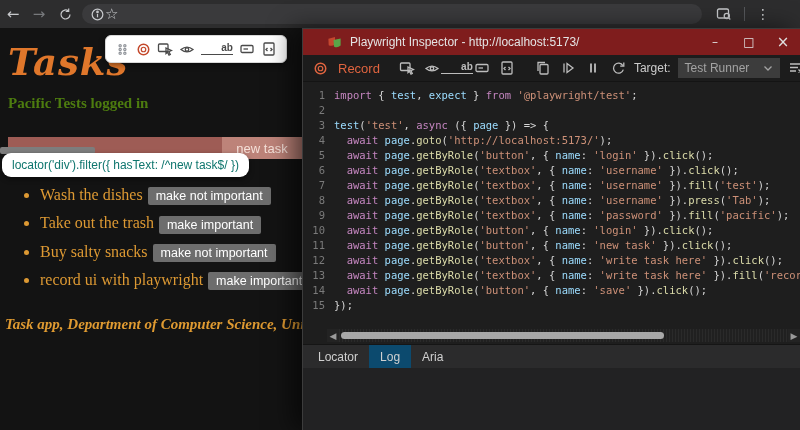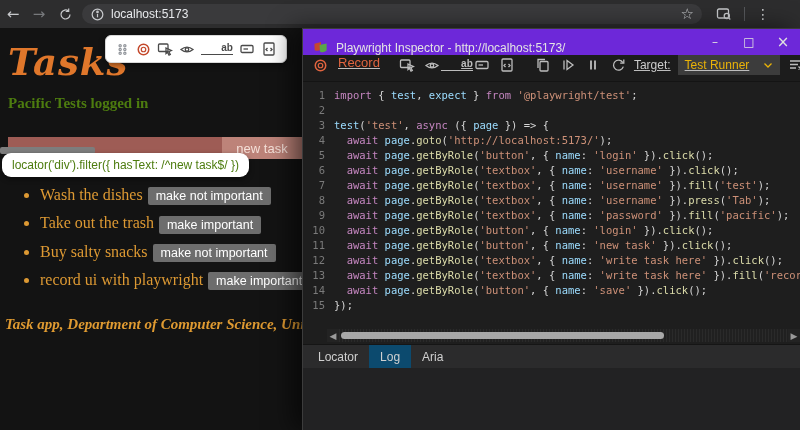--- a/index.html
+++ b/index.html
@@ -33,52 +33,52 @@
               display:flex; align-items:center; justify-content:space-around; padding:0 6px; color:#4a4a4a; }
   #pw-float .rec { color:#c4492c; }
   .ab-glyph { font:bold 10px "Liberation Sans", sans-serif; border-bottom:1.4px solid currentColor;
               line-height:10px; padding-bottom:1px;padding-left:20px; }
   #el-highlight { position:absolute; left:8px; top:109px; right:0; height:22px; background:#9e5c55;
                   display:flex;justify-content:flex-end; }
   #el-highlight .chip { width:80px; height:22px; background:#bd8379; color:#f5e0d8;
                         font-size:13px; display:flex; align-items:center; justify-content:center; }
   #gray-strip { position:absolute; left:0; top:119px; width:95px; height:7px; background:#7d7d7d;
                 border-radius:2px; }
-  #loc-tooltip { position:absolute; left:2px; top:125px; background:#ffffff; color:#4d7c0f;
+  #loc-tooltip { position:absolute; left:2px; top:125px; background:#ffffff; color:#0f766e;
                  border-radius:9px; padding:5px 10px; font-size:12px; white-space:nowrap;
                  box-shadow:0 2px 5px rgba(0,0,0,.5); }
   #task-list { position:absolute; left:0; top:150px; padding:8px 0 0 40px; list-style:disc; }
   #task-list li { color:#dd9933; font:16px "Liberation Serif", serif; margin-bottom:9px;
                   white-space:nowrap; }
   #task-list li::marker { color:#dd9933; }
   .task-btn { display:inline-block; background:#6d6d6d; color:#fff; border:none; border-radius:2px;
               font:12.5px "Liberation Sans", sans-serif; padding:2px 8px; margin-left:1px;
               vertical-align:middle; }
   #page-footer { position:absolute; left:5px; top:288px; font:italic bold 15px "Liberation Serif", serif;
                  color:#df9a31; white-space:nowrap; }
 
   
   #inspector { position:absolute; left:302px; top:28px; width:498px; height:402px;
                background:#1e1e1e; border-left:1px solid #3c3c3c; border-top:1px solid #3c3c3c;
                box-shadow:-10px 0 22px rgba(0,0,0,.55); }
-  #ins-titlebar { height:26px; background:#6d28d9; display:flex; align-items:flex-end; padding-left:10px; }
+  #ins-titlebar { height:26px; background:#7f1d1d; display:flex; align-items:center; padding-left:24px; }
   #ins-titlebar .title { color:#e4e4e4; font-size:12px; margin-left:8px; flex:1; white-space:nowrap;
                          overflow:hidden; }
   .winbtn { width:34px; height:26px; display:flex; align-items:center; justify-content:center;
             color:#e0e0e0; font-family:"DejaVu Sans", sans-serif; font-size:12px; }
   .winbtn.close { font-size:15px; }
-  #ins-toolbar { height:27px; background:#1c1c1c; display:flex; align-items:flex-start; padding:0 8px;
-                 gap:7px; border-bottom:1px solid #141414; color:#bdbdbd;text-decoration:underline; }
+  #ins-toolbar { height:27px; background:#1c1c1c; display:flex; align-items:center; padding:0 8px;
+                 gap:7px; border-bottom:1px solid #141414; color:#bdbdbd; }
   #ins-toolbar .tb { display:flex; align-items:center; justify-content:center; min-width:18px; height:20px; }
   #rec-label { color:#e0643f; font-size:13px; margin-left:2px; }
   .v-divider { width:1px; height:14px; background:#4a4a4a; margin:0 2px; }
   #target-group { margin-left:auto; display:flex; align-items:center; gap:7px; }
   #target-label { color:#cccccc; font-size:12px; }
   #target-select { background:#3c3c3c; height:20px; min-width:102px; display:flex; align-items:center;
-                   padding:0 7px; color:#eab308; font-size:12px; gap:8px; }
+                   padding:0 7px; color:#a3a3a3; font-size:12px; gap:8px; }
   #target-select .val { flex:1; }
 
   #code-area { position:absolute; left:0; top:53px; width:498px; height:247px; background:#1e1e1e;
                overflow:hidden; padding-top:6px; }
   .code-line { display:flex; height:15px; line-height:15px; white-space:pre;
                font-family:"DejaVu Sans Mono", monospace; font-size:10.5px; }
   .code-line .ln { width:22px; text-align:right; margin-right:9px; color:#7a7a7a; flex:none; }
   .tok-k { color:#C586C0; } .tok-v { color:#9CDCFE; } .tok-f { color:#DCDCAA; }
   .tok-s { color:#CE9178; } .tok-p { color:#D6D6D6; }
 
@@ -189,21 +189,20 @@
         <svg class="ic" width="15" height="15">
           <use href="#i-reload"></use>
         </svg>
       </span>
     <div id="addr">
       <span class="icwrap" style="color:#c7c9cc">
           <svg class="ic" width="15" height="15">
             <use href="#i-info"></use>
           </svg>
         </span>
-      <span class="url">localhost:5173</span>
       <span style="color:#c7c9cc;font-size:15px;font-family:'DejaVu Sans',sans-serif">☆</span>
     </div>
     <div class="right">
       <span class="icwrap" style="color:#c7c9cc;width:24px">
           <svg class="ic" width="16" height="16">
             <use href="#i-tabsearch"></use>
           </svg>
         </span>
       <span class="chrome-divider"></span>
       <span style="color:#c7c9cc;font-size:14px;width:20px;text-align:center;font-family:'DejaVu Sans',sans-serif">⋮</span>

